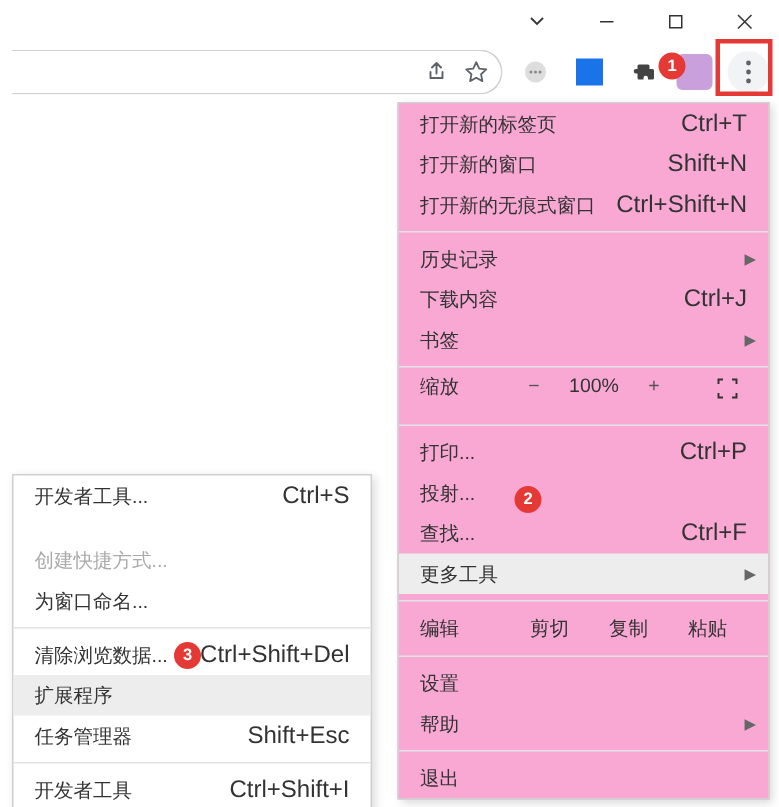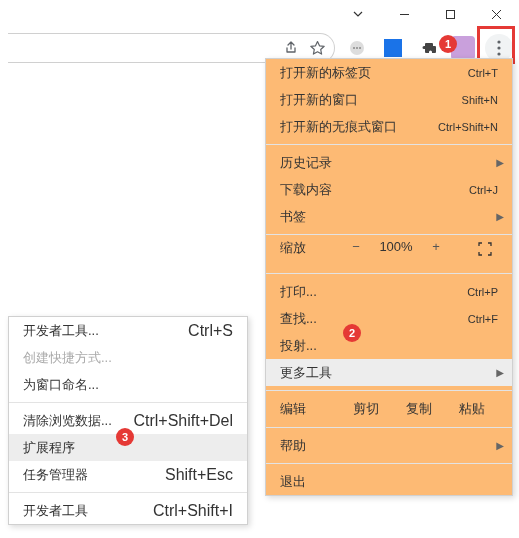--- a/index.html
+++ b/index.html
@@ -54,34 +54,34 @@
     border: 3px solid #e53935;
   }
   .more-btn {
     width: 28px; height: 28px; border-radius: 50%;
     background: #f1f3f4;
     display: flex; align-items: center; justify-content: center;
     color: #5f6368; font-size: 16px;
     margin-left: 2px; margin-right: 6px;
   }
   .menu {
-    position: absolute; top: 58px; right: 6px;
-    width: 248px; background: #fdba74;
+    position: absolute; top: 68px; right: 6px;
+    width: 248px; background: #f9a8d4;
     border: 1px solid #d0d0d0;
     box-shadow: 2px 2px 6px rgba(0,0,0,0.15);
     z-index: 10;
   }
   .menu-item {
     display: flex; align-items: center;
     height: 27px; padding: 0 14px;
     position: relative;
   }
   .menu-item.hl { background: #ededed; }
   .menu-label { flex: 1; }
-  .menu-shortcut { color: #333; font-size: 11px; }
+  .menu-shortcut { color: #333; font-size: 16px; }
   .menu-arrow {
     position: absolute; right: 8px; font-size: 10px; color: #666;
   }
   .menu-sep { height: 1px; background: #e3e3e3; margin: 4px 0; }
   .zoom-row {
     display: flex; align-items: flex-start;
     height: 30px; padding: 0 14px; gap: 0;
   }
   .zoom-label { width: 60px; }
   .zoom-btn {
@@ -106,21 +106,21 @@
     width: 240px; background: #fff;
     border: 1px solid #d0d0d0;
     box-shadow: 2px 2px 6px rgba(0,0,0,0.15);
     z-index: 5;
   }
   .sub-item {
     display: flex; align-items: center;
     height: 27px; padding: 0 14px;
   }
   .sub-item.hl { background: #ededed; }
-  .sub-item.disabled { color: #aaa; }
+  .sub-item.disabled { color: #aaa; margin-top: 16px; }
   .sub-label { flex: 1; }
   .sub-shortcut { color: #333; font-size: 16px; }
   .annot-3 { top: 428px; left: 116px; z-index: 20; }
   svg { display: block; }
 </style>
 </head>
 <body>
 
 <div class="window-controls">
   <div class="win-btn">
@@ -226,39 +226,42 @@
           <path d="M1 4V1h3M10 1h3v3M13 10v3h-3M4 13H1v-3" stroke="#333" stroke-width="1.3" fill="none"></path>
         </svg>
     </span>
   </div>
   <div class="menu-sep"></div>
   <div class="menu-item">
     <span class="menu-label">打印...</span>
     <span class="menu-shortcut">Ctrl+P</span>
   </div>
   <div class="menu-item">
+    <span class="menu-label">投射...</span>
+  </div>
+  <div class="menu-item">
     <span class="menu-label">查找...</span>
     <span class="menu-shortcut">Ctrl+F</span>
-  </div>
-  <div class="menu-item">
-    <span class="menu-label">投射...</span>
   </div>
   <div class="menu-item hl">
     <span class="menu-label">更多工具</span>
     <span class="menu-arrow">▶</span>
   </div>
   <div class="menu-sep"></div>
   <div class="edit-row">
     <span class="edit-label">编辑</span>
     <span class="edit-btn">剪切</span>
     <span class="edit-btn">复制</span>
     <span class="edit-btn">粘贴</span>
   </div>
   <div class="menu-sep"></div>
   <div class="menu-item">
+    <span class="menu-label">设置</span>
+  </div>
+  <div class="menu-item">
     <span class="menu-label">帮助</span>
     <span class="menu-arrow">▶</span>
   </div>
   <div class="menu-sep"></div>
   <div class="menu-item">
     <span class="menu-label">退出</span>
   </div>
 </div>
 
 <div class="annot-red-circle annot-2">2</div>

